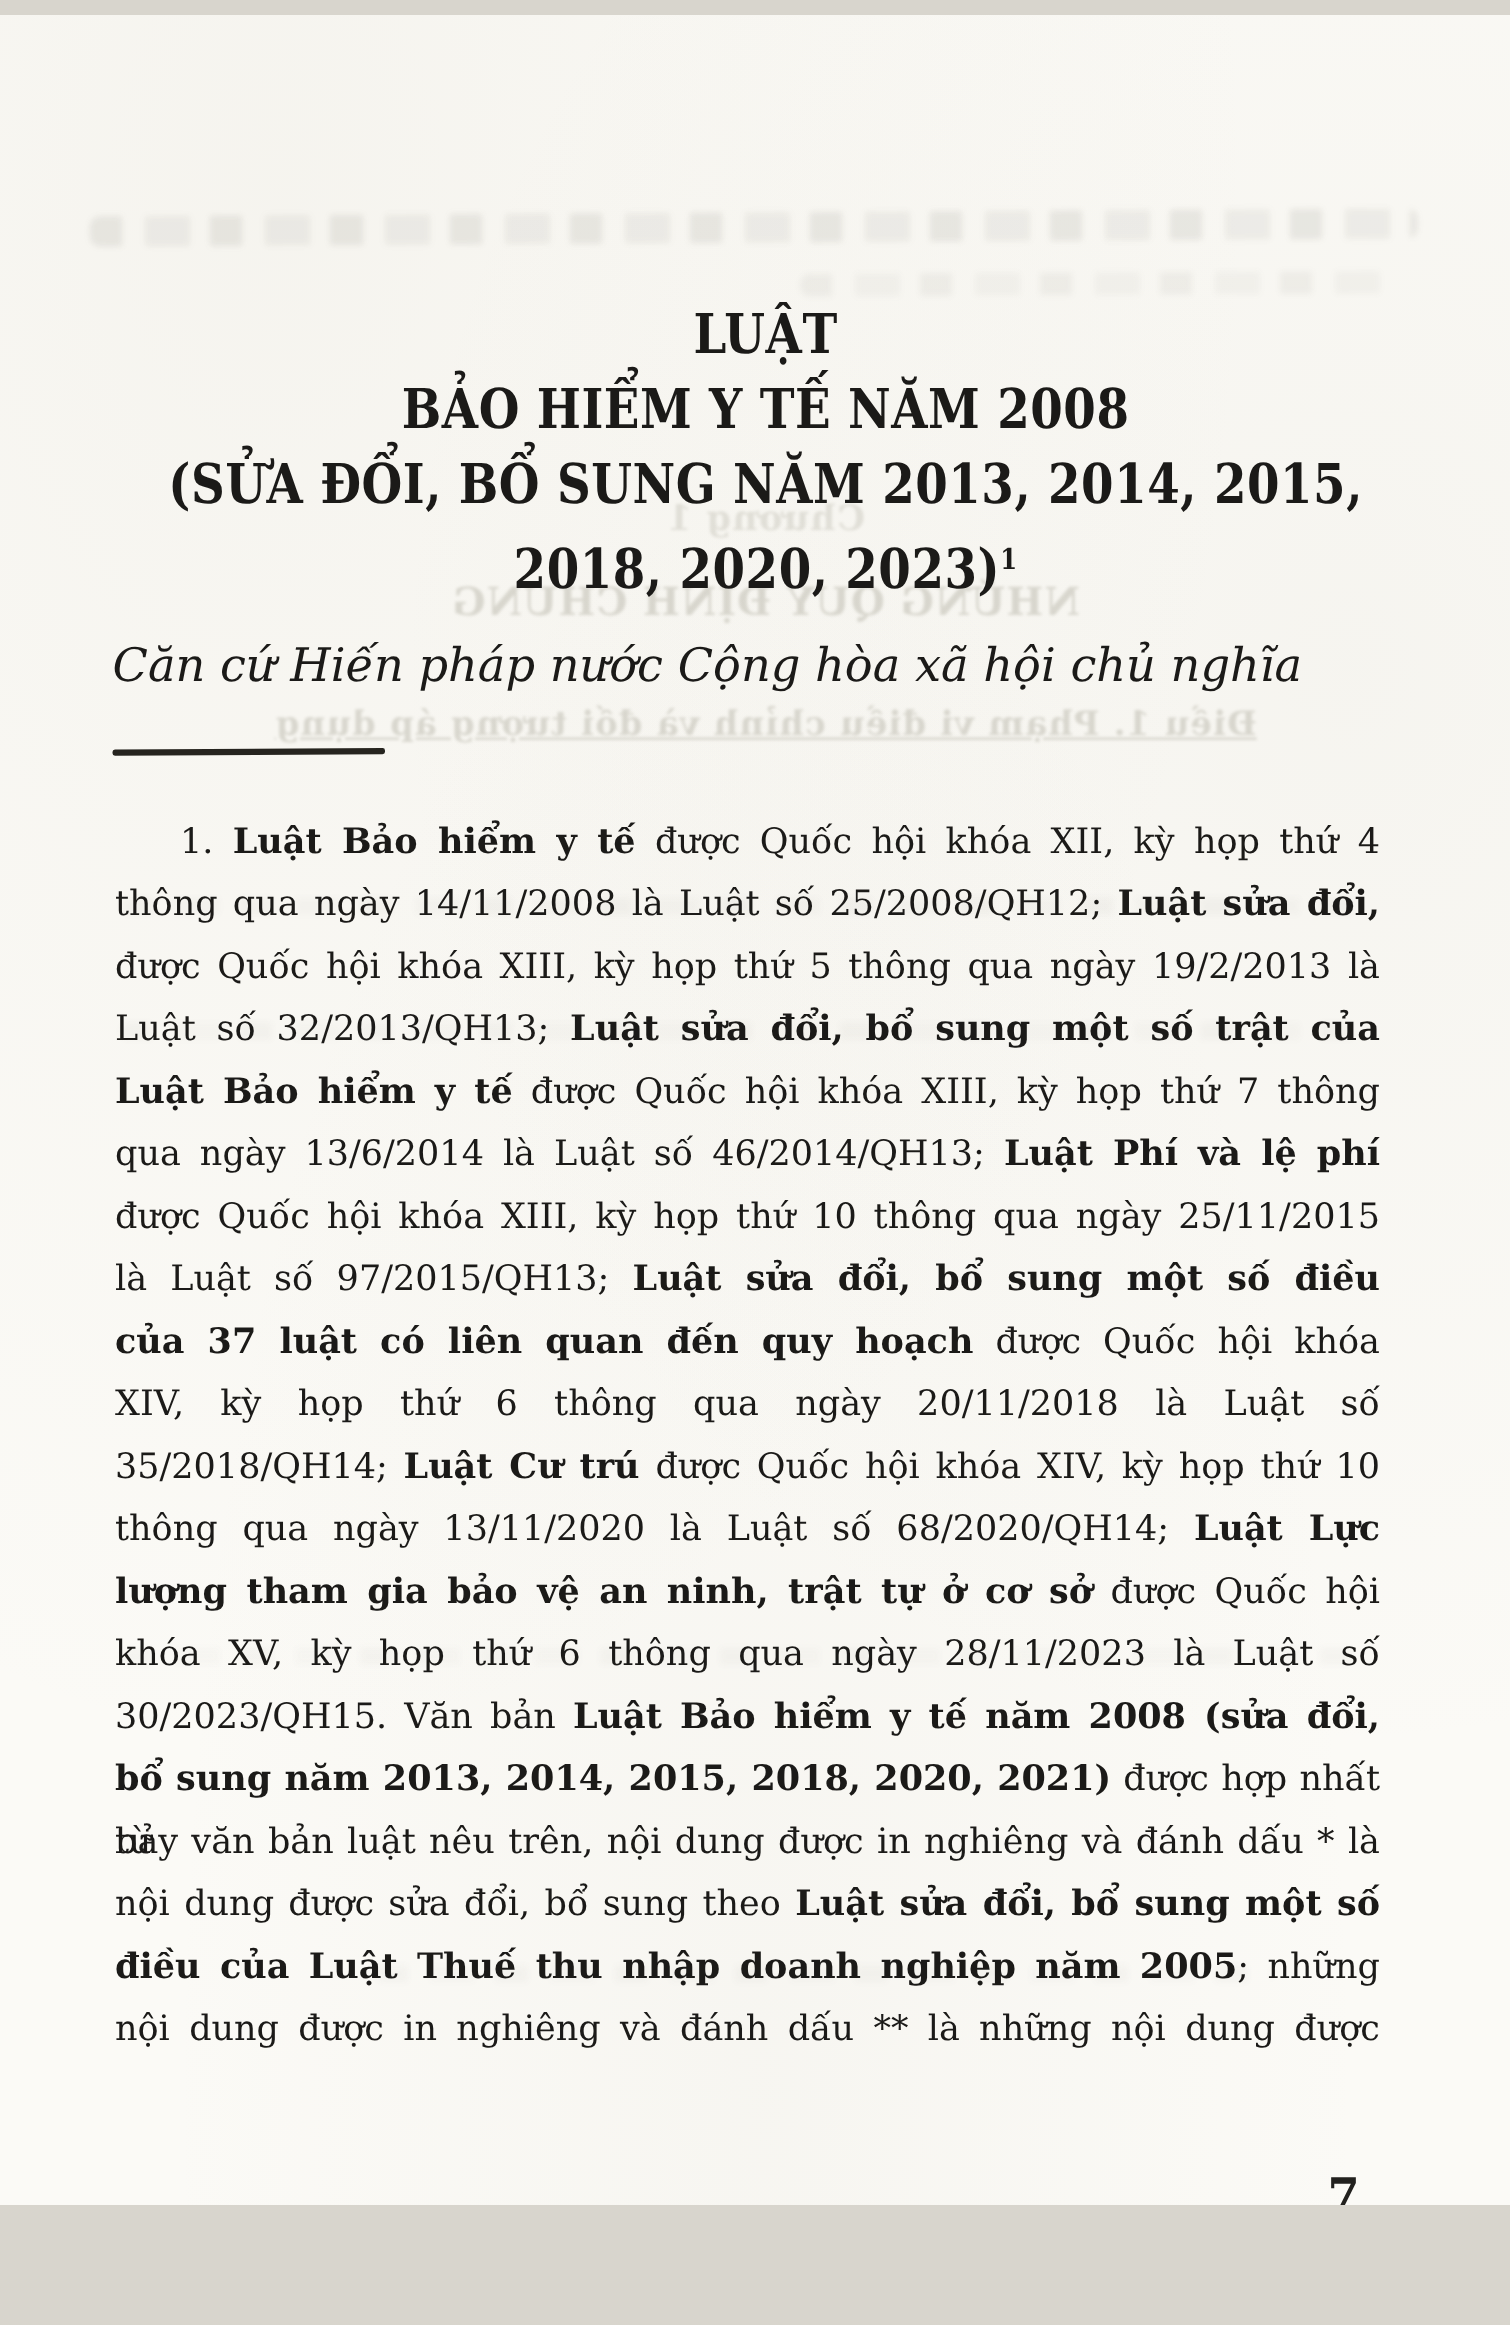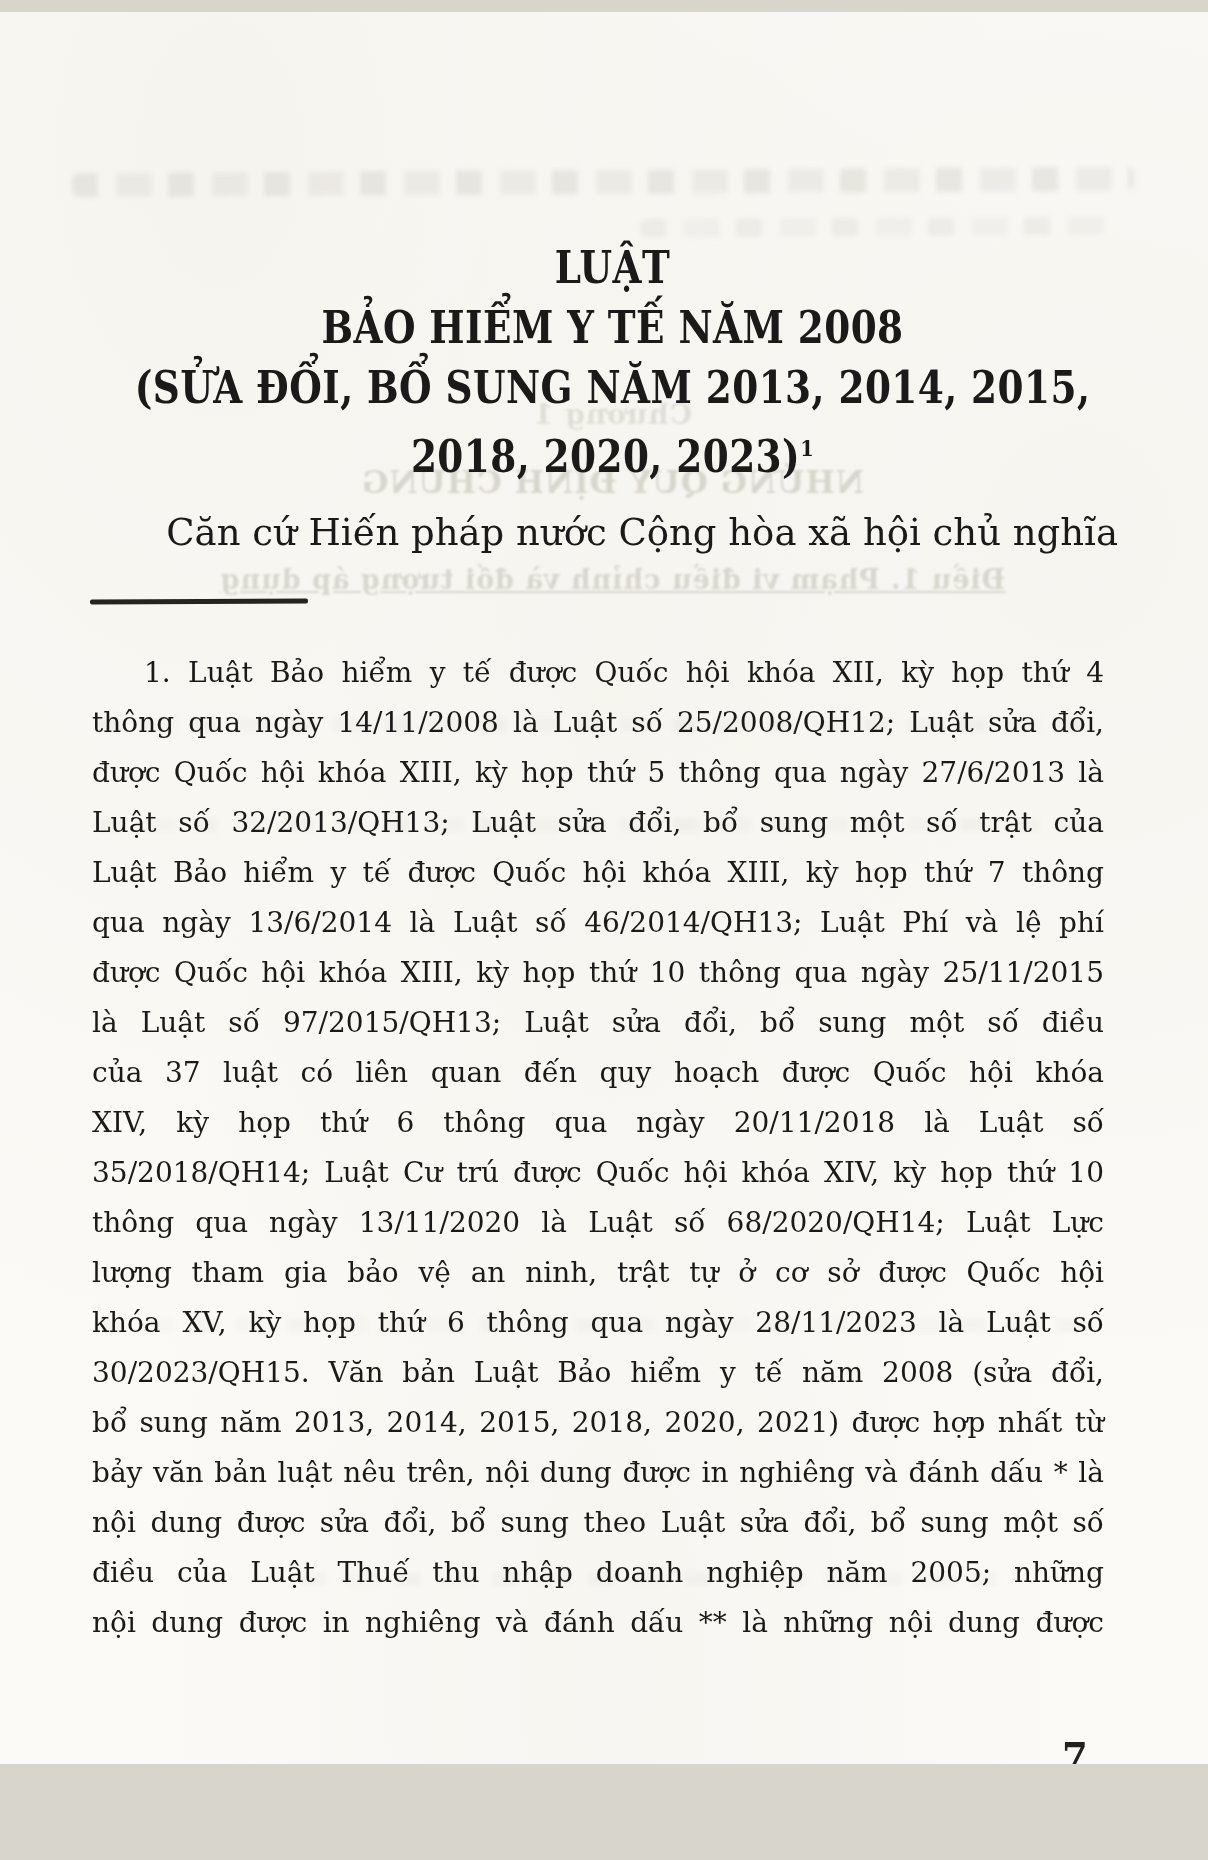--- a/index.html
+++ b/index.html
@@ -42,42 +42,43 @@
     font-weight:bold;
     font-size:44px;line-height:56px;
     transform:scaleX(0.85);
     transform-origin:50% 50%;
     letter-spacing:0.5px;
     white-space:nowrap;
   }
   .title-line sup{font-size:0.52em;vertical-align:super;font-weight:bold;}
   .epigraph{
     position:absolute;left:90px;width:1028px;
-    text-align:right;
+    text-align:left;
+    font-style:italic;
     font-size:37px;line-height:46px;
     white-space:nowrap;
   }
   .rule{
     position:absolute;
     background:#26241f;
     border-radius:2px;
   }
   .body-block{
     position:absolute;left:92px;top:636px;width:1012px;
     font-size:28px;
   }
   .line{
     height:50px;line-height:50px;
     text-align:justify;
     text-align-last:justify;
     white-space:normal;
     overflow:visible;
   }
   .line.first{padding-left:52px;}
-  .line .b{font-weight:normal;}
+  .line .b{font-weight:bold;}
   .line .i{}
   .page-number{
     position:absolute;
     font-size:37px;font-weight:bold;
     color:#22211e;
   }
 </style>
 </head>
 <body>
 
@@ -101,21 +102,21 @@
     <span>2018, 2020, 2023)</span><sup>1</sup>
   </div>
 
   <div class="epigraph" style="top:498px;">Căn cứ Hiến pháp nước Cộng hòa xã hội chủ nghĩa</div>
 
   <div class="rule" style="left:90px;top:587px;width:218px;height:5px;transform:rotate(-0.3deg);"></div>
 
   <div class="body-block" id="body-paragraph">
       <div class="line first"><span>1. </span><span class="b">Luật Bảo hiểm y tế</span><span> được Quốc hội khóa XII, kỳ họp thứ 4</span></div>
       <div class="line"><span>thông qua ngày 14/11/2008 là Luật số 25/2008/QH12; </span><span class="b">Luật sửa đổi,</span></div>
-      <div class="line"><span>được Quốc hội khóa XIII, kỳ họp thứ 5 thông qua ngày 27/6/2013 là</span></div>
+      <div class="line"><span>được Quốc hội khóa XIII, kỳ họp thứ 5 thông qua ngày 19/2/2013 là</span></div>
       <div class="line"><span>Luật số 32/2013/QH13; </span><span class="b">Luật sửa đổi, bổ sung một số trật của</span></div>
       <div class="line"><span class="b">Luật Bảo hiểm y tế</span><span> được Quốc hội khóa XIII, kỳ họp thứ 7 thông</span></div>
       <div class="line"><span>qua ngày 13/6/2014 là Luật số 46/2014/QH13; </span><span class="b">Luật Phí và lệ phí</span></div>
       <div class="line"><span>được Quốc hội khóa XIII, kỳ họp thứ 10 thông qua ngày 25/11/2015</span></div>
       <div class="line"><span>là Luật số 97/2015/QH13; </span><span class="b">Luật sửa đổi, bổ sung một số điều</span></div>
       <div class="line"><span class="b">của 37 luật có liên quan đến quy hoạch</span><span> được Quốc hội khóa</span></div>
       <div class="line"><span>XIV, kỳ họp thứ 6 thông qua ngày 20/11/2018 là Luật số</span></div>
       <div class="line"><span>35/2018/QH14; </span><span class="b">Luật Cư trú</span><span> được Quốc hội khóa XIV, kỳ họp thứ 10</span></div>
       <div class="line"><span>thông qua ngày 13/11/2020 là Luật số 68/2020/QH14; </span><span class="b">Luật Lực</span></div>
       <div class="line"><span class="b">lượng tham gia bảo vệ an ninh, trật tự ở cơ sở</span><span> được Quốc hội</span></div>

